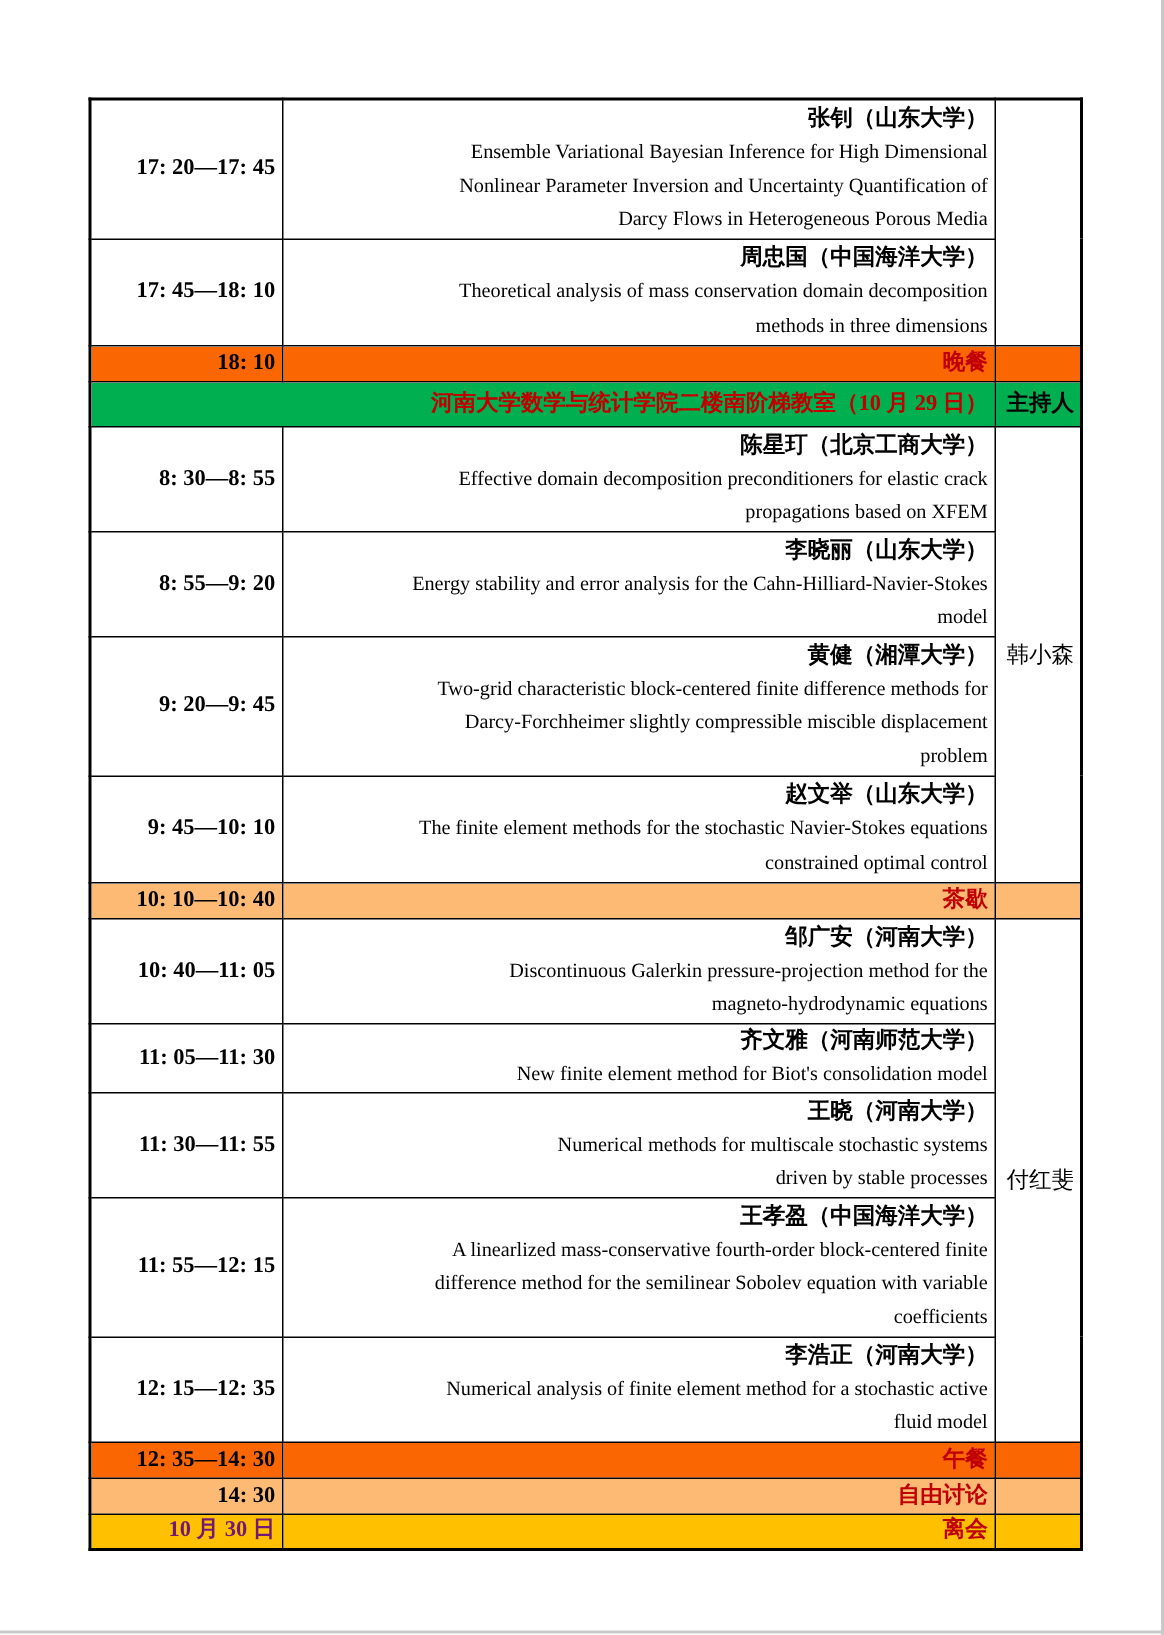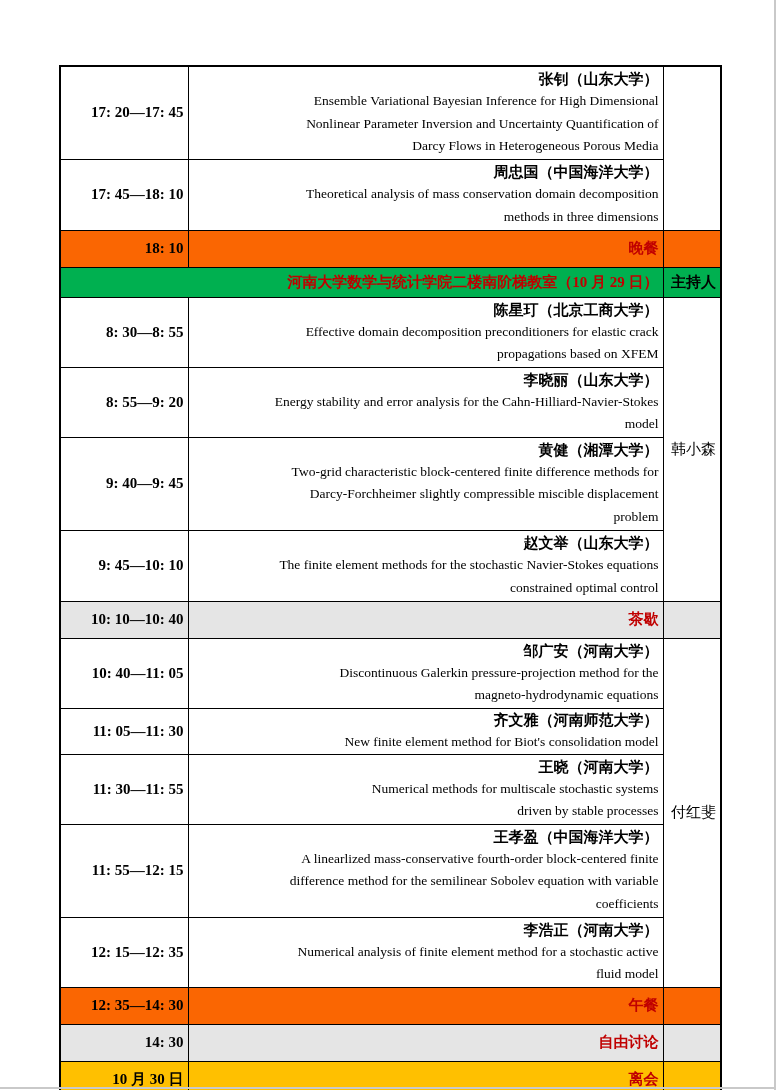--- a/index.html
+++ b/index.html
@@ -21,35 +21,35 @@
   col.c-chair{width:58px;}
   td{
     border:1px solid #000;
     text-align:right;vertical-align:middle;
     padding:0 4px;overflow:hidden;
   }
   tr.h4{height:93px;}
   tr.h3{height:71px;}
   tr.h2{height:70px;}
   tr.h1{height:46px;margin-top:40px;}
-  tr.hm{height:37px;margin-left:23px;}
+  tr.hm{height:24px;margin-left:23px;}
   tr.hg{height:30px;}
 
   .time-cell{font-weight:bold;font-size:15px;white-space:nowrap;}
   .speaker{font-weight:bold;font-size:15px;line-height:22px;}
   .title-line{font-size:13.5px;line-height:22.5px;}
   .chair-cell{font-size:15px;margin-top:34px;}
 
   .bg-orange{background:#FA6602;}
-  .bg-salmon{background:#e5e5e5;padding-left:30px;}
+  .bg-salmon{background:#fdba74;padding-left:30px;}
   .bg-green{background:#00B050;}
   .bg-gold{background:#FFC000;}
   .event-label{font-weight:bold;font-size:15px;color:#C00000;line-height:21px;}
   .event-time{font-weight:bold;font-size:15px;color:#000;line-height:21px;white-space:nowrap;}
-  .event-time-red{font-weight:bold;font-size:15px;color:#000000;line-height:21px;white-space:nowrap;}
+  .event-time-red{font-weight:bold;font-size:15px;color:#701a75;line-height:21px;white-space:nowrap;}
   .venue-cell{font-weight:bold;font-size:15px;color:#C00000;line-height:21px;}
   .chair-header-cell{font-weight:bold;font-size:15px;color:#000000;line-height:21px;}
 </style>
 </head>
 <body>
 
 <table class="schedule">
   <colgroup>
       <col class="c-time">
       <col class="c-main">
@@ -101,21 +101,21 @@
   <tr class="h2">
     <td class="time-cell">8: 55—9: 20</td>
     <td class="talk-cell">
       <div class="speaker">李晓丽（山东大学）</div>
       <div class="title-line">Energy stability and error analysis for the Cahn-Hilliard-Navier-Stokes</div>
       <div class="title-line">model</div>
     </td>
   </tr>
 
   <tr class="h4">
-    <td class="time-cell">9: 40—9: 45</td>
+    <td class="time-cell">9: 20—9: 45</td>
     <td class="talk-cell">
       <div class="speaker">黄健（湘潭大学）</div>
       <div class="title-line">Two-grid characteristic block-centered finite difference methods for</div>
       <div class="title-line">Darcy-Forchheimer slightly compressible miscible displacement</div>
       <div class="title-line">problem</div>
     </td>
   </tr>
 
   <tr class="h3">
     <td class="time-cell">9: 45—10: 10</td>

